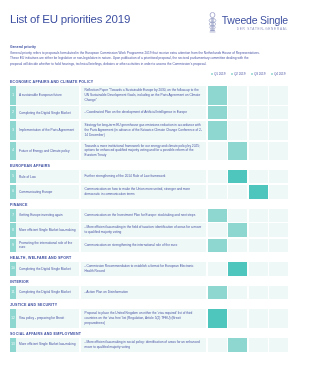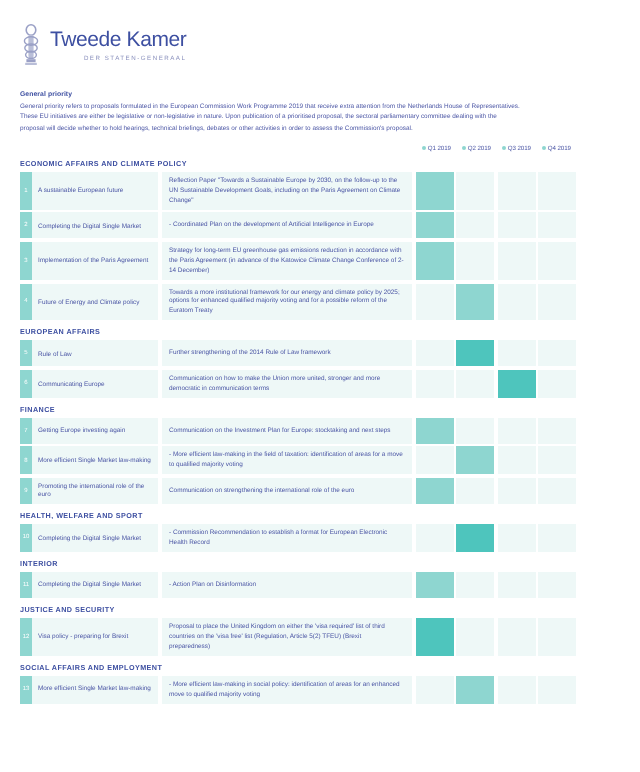--- a/index.html
+++ b/index.html
@@ -68,34 +68,35 @@
   .q:last-child{margin-right:0;}
   .q.on{background:#8ed6d0;}
   .q.on.dark{background:#4ec5bd;}
 </style>
 </head>
 <body>
 
 <div class="page">
 
   <div class="header">
+    <div class="title">List of EU priorities 2019</div>
     <div class="brand">
       <div class="brand-mark">
         <svg width="11" height="22" viewBox="0 0 11 22">
           <ellipse cx="5.5" cy="3" rx="2.4" ry="2.6" fill="none" stroke="#9aa0c6" stroke-width=".8"></ellipse>
           <rect x="4.2" y="5.2" width="2.6" height="12" rx="1.2" fill="#b9bed8"></rect>
           <ellipse cx="5.5" cy="8.5" rx="3.3" ry="2.1" fill="none" stroke="#9aa0c6" stroke-width=".7"></ellipse>
           <ellipse cx="5.5" cy="12" rx="3.1" ry="2" fill="none" stroke="#9aa0c6" stroke-width=".7"></ellipse>
           <ellipse cx="5.5" cy="15.4" rx="2.7" ry="1.8" fill="none" stroke="#9aa0c6" stroke-width=".7"></ellipse>
           <rect x="3.2" y="17.6" width="4.6" height="1.5" fill="#9aa0c6"></rect>
           <rect x="2.6" y="19.4" width="5.8" height="1.1" fill="#b9bed8"></rect>
         </svg>
       </div>
       <div class="brand-text">
-        <div class="brand-name">Tweede Kamer</div>
+        <div class="brand-name">Tweede Single</div>
         <div class="brand-sub">DER STATEN-GENERAAL</div>
       </div>
     </div>
   </div>
 
   <div class="intro">
     <div class="intro-title">General priority</div>
     <div class="intro-p">General priority refers to proposals formulated in the European Commission Work Programme 2019 that receive extra attention from the Netherlands House of Representatives.</div>
     <div class="intro-p">These EU initiatives are either be legislative or non-legislative in nature. Upon publication of a prioritised proposal, the sectoral parliamentary committee dealing with the</div>
     <div class="intro-p">proposal will decide whether to hold hearings, technical briefings, debates or other activities in order to assess the Commission's proposal.</div>

